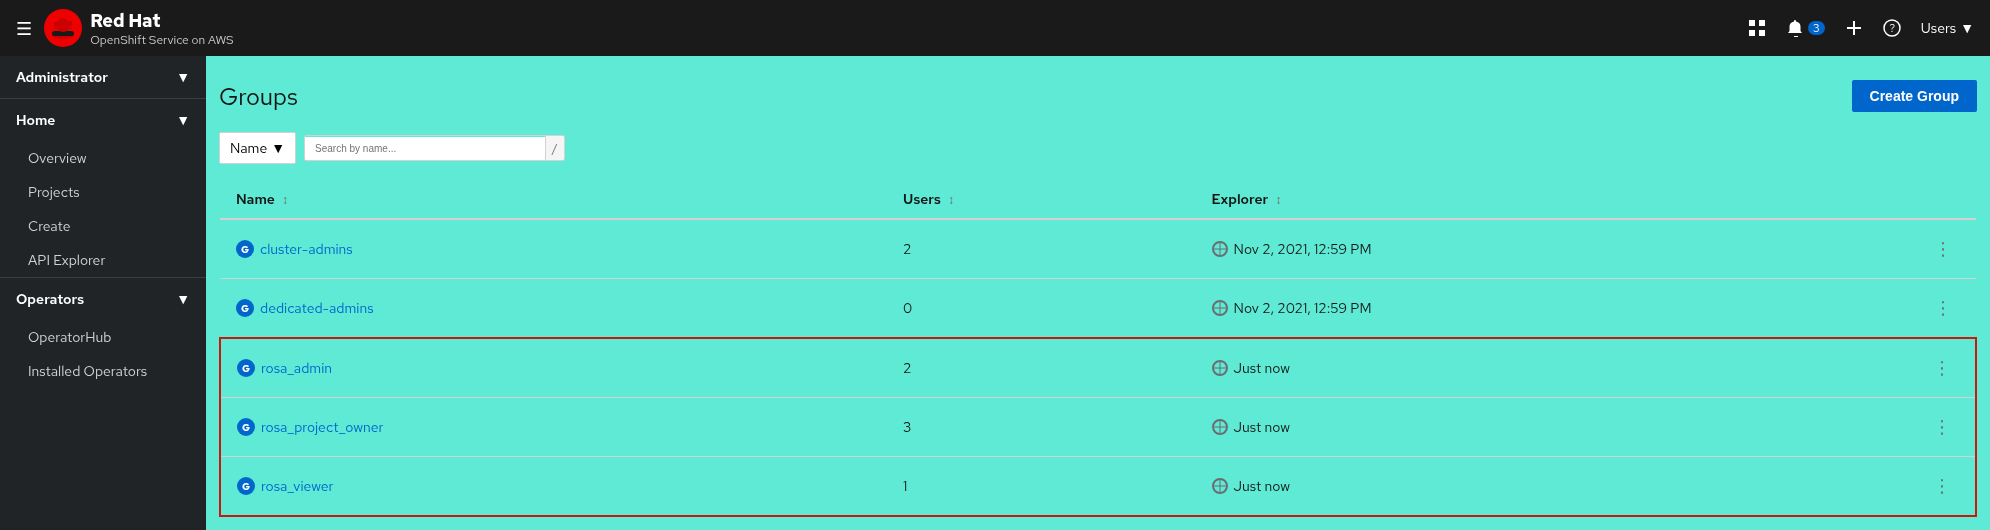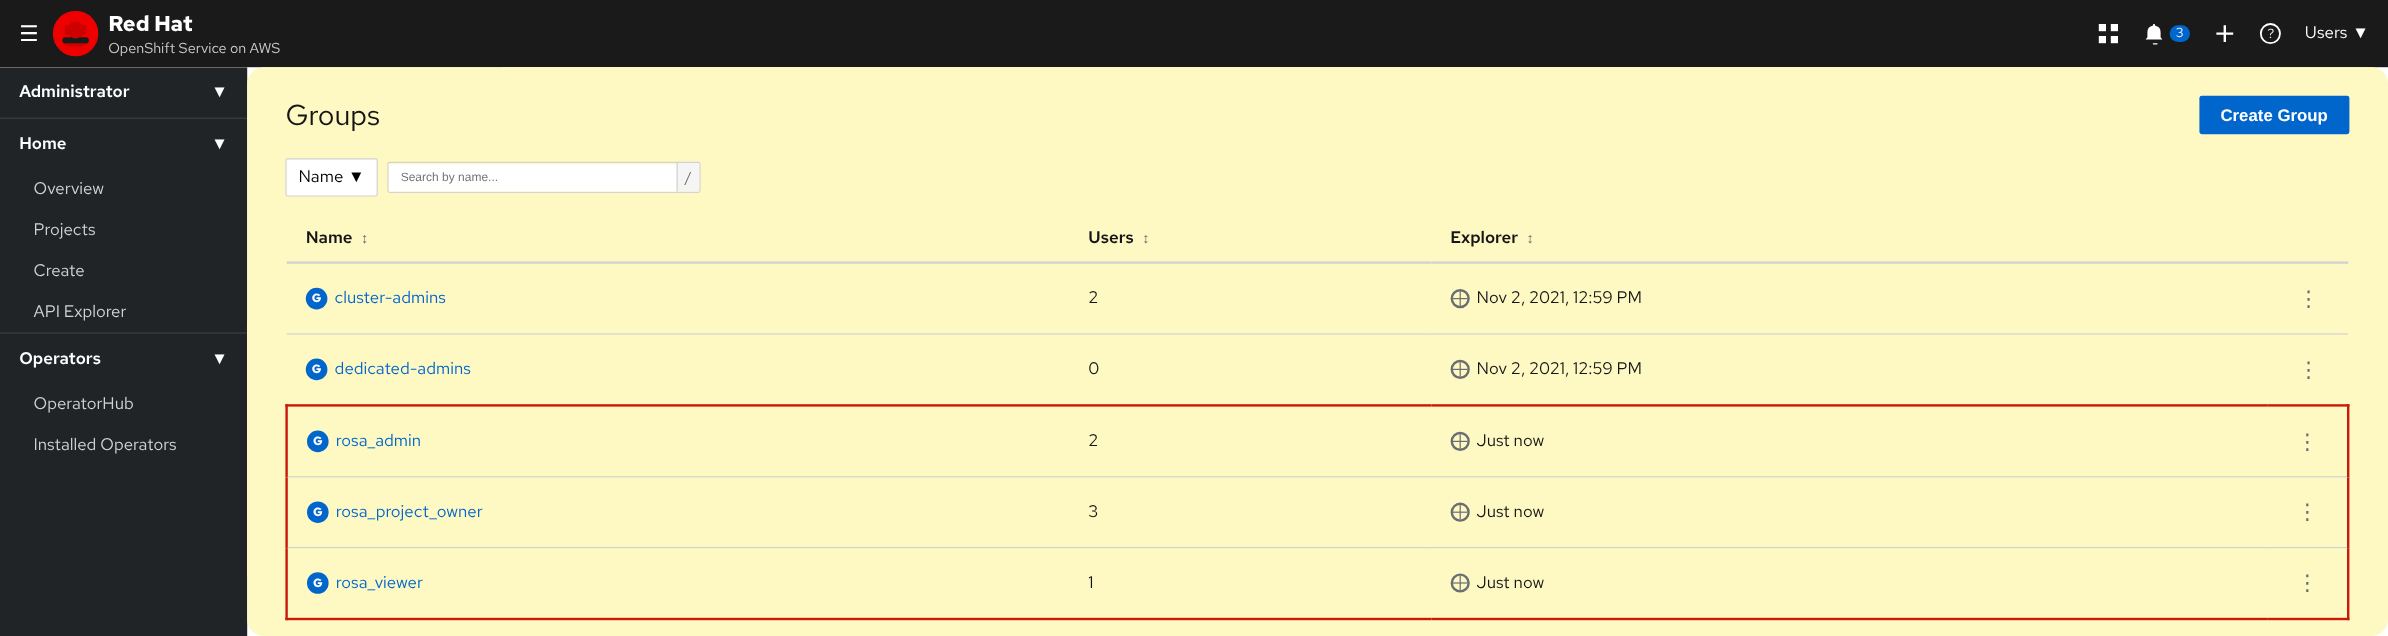--- a/index.html
+++ b/index.html
@@ -50,24 +50,23 @@
     .sidebar-item {
       padding: 8px 16px 8px 28px;
       color: #d2d2d2;
       font-size: 14px;
       cursor: pointer;
     }
 
     
     .content {
       flex: 1;
-      background: #fef9c3;
+      background: #5eead4;
       overflow-y: auto;
-      padding: 24px 32px;
-      border-radius: 14px;
+      padding: 24px 13px;
     }
     .page-header {
       display: flex;
       align-items: center;
       justify-content: space-between;
       margin-bottom: 20px;
     }
     .page-title { font-size: 24px; font-weight: 400; color: #151515; }
 
     

